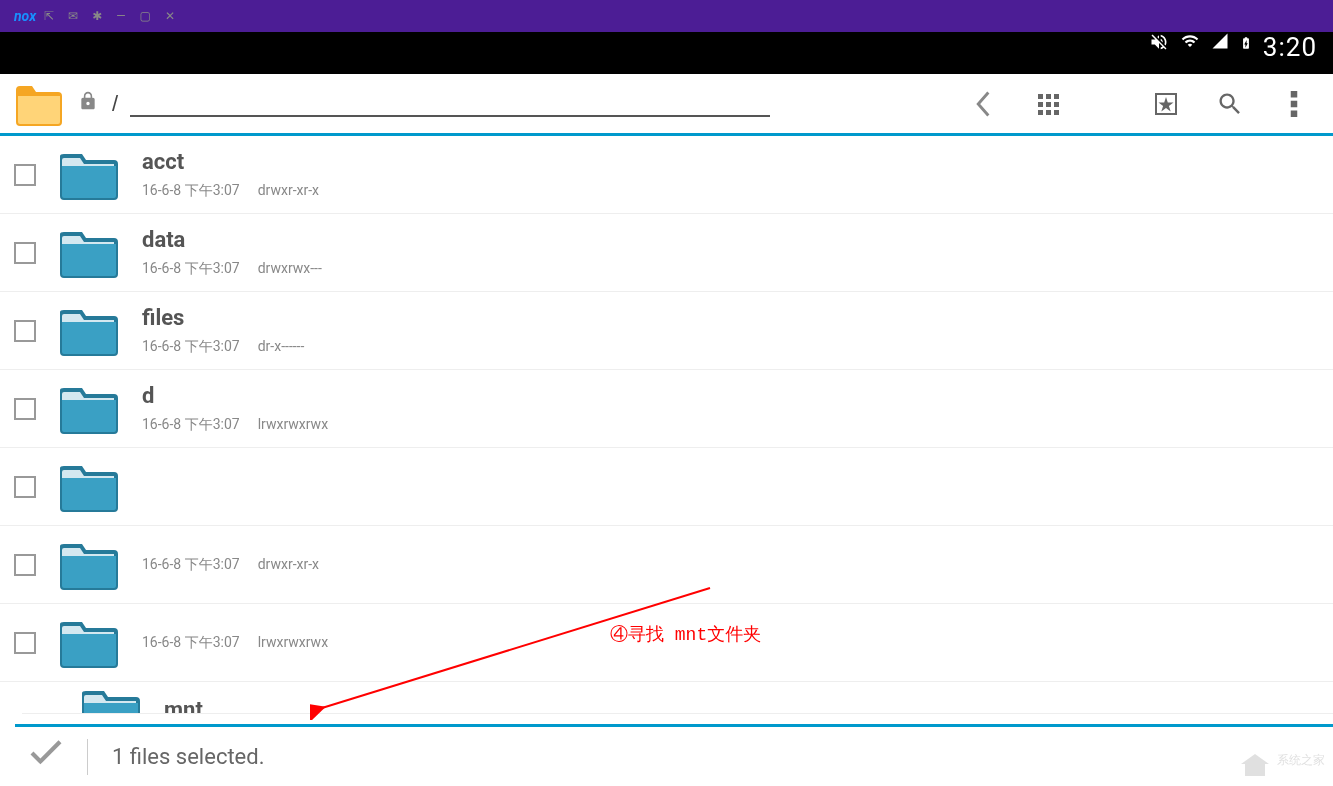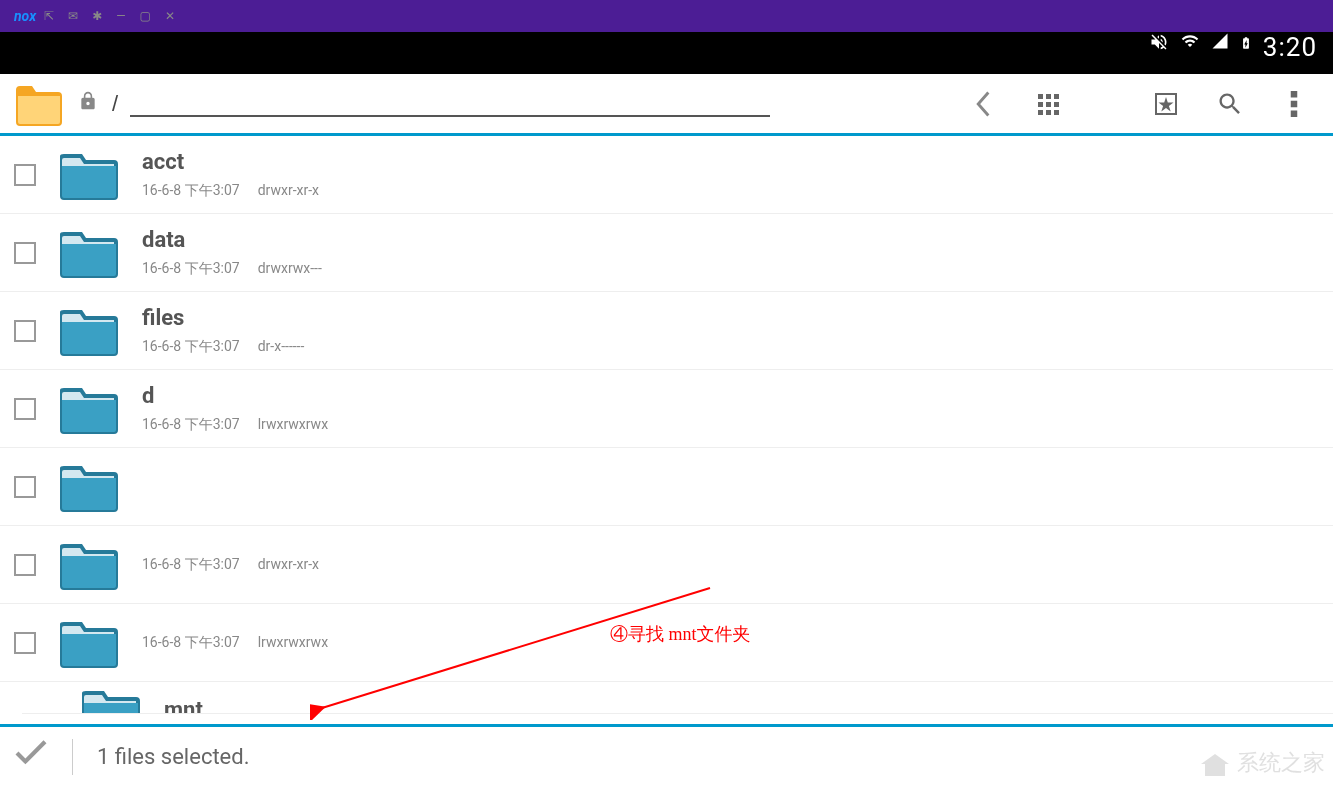--- a/index.html
+++ b/index.html
@@ -28,29 +28,29 @@
     .file-row { display: flex; align-items: center; height: 78px; padding: 0 14px; border-bottom: 1px solid #eee; gap: 20px; cursor: pointer; }
     .file-checkbox { width: 22px; height: 22px; border: 2px solid #999; background: #fff; }
     .folder-icon { width: 66px; height: 54px; }
     .file-info { display: flex; flex-direction: column; gap: 8px; }
     .file-name { font-size: 22px; font-weight: bold; color: #555; }
     .file-meta { font-size: 14px; color: #888; display: flex; gap: 18px; }
     .partial-row { height: 32px; overflow: hidden; margin-left: 22px; }
     .partial-row .folder-icon { margin-top: 28px; }
     .partial-row .file-name { margin-top: 24px; }
     
-    .selection-bar { position: absolute; bottom: 0; left: 0; right: 0; height: 62px; background: #fff; border-top: 3px solid #0099cc; display: flex; align-items: center; padding: 0 14px; gap: 24px; }
+    .selection-bar { position: absolute; bottom: 0; left: 15px; right: 0; height: 62px; background: #fff; border-top: 3px solid #0099cc; display: flex; align-items: center; padding: 0 14px; gap: 24px; }
     .check-icon { font-size: 28px; color: #999; }
     .sel-divider { width: 1px; height: 36px; background: #ccc; }
     .sel-text { font-size: 22px; color: #666; }
     
-    .annotation { position: absolute; top: 622px; left: 610px; color: #ff0000; font-size: 18px; font-family: Liberation Serif, serif; }
+    .annotation { position: absolute; top: 622px; left: 610px; color: #ff0000; font-size: 18px; font-family: Liberation Mono, monospace; }
     .arrow-svg { position: absolute; top: 580px; left: 310px; pointer-events: none; }
     
-    .watermark { position: absolute; bottom: 8px; right: 8px; color: #ccc; font-size: 22px; opacity: 0.6; display: flex; align-items: flex-end; gap: 6px; }
+    .watermark { position: absolute; bottom: 8px; right: 8px; color: #ccc; font-size: 12px; opacity: 0.6; display: flex; align-items: flex-start; gap: 6px; }
   </style>
 </head>
 <body>
 
 <div class="titlebar">
   <span class="nox-logo">nox</span>
   <div class="titlebar-icons">
     <span class="titlebar-icon">⇱</span>
     <span class="titlebar-icon">✉</span>
     <span class="titlebar-icon">✱</span>

